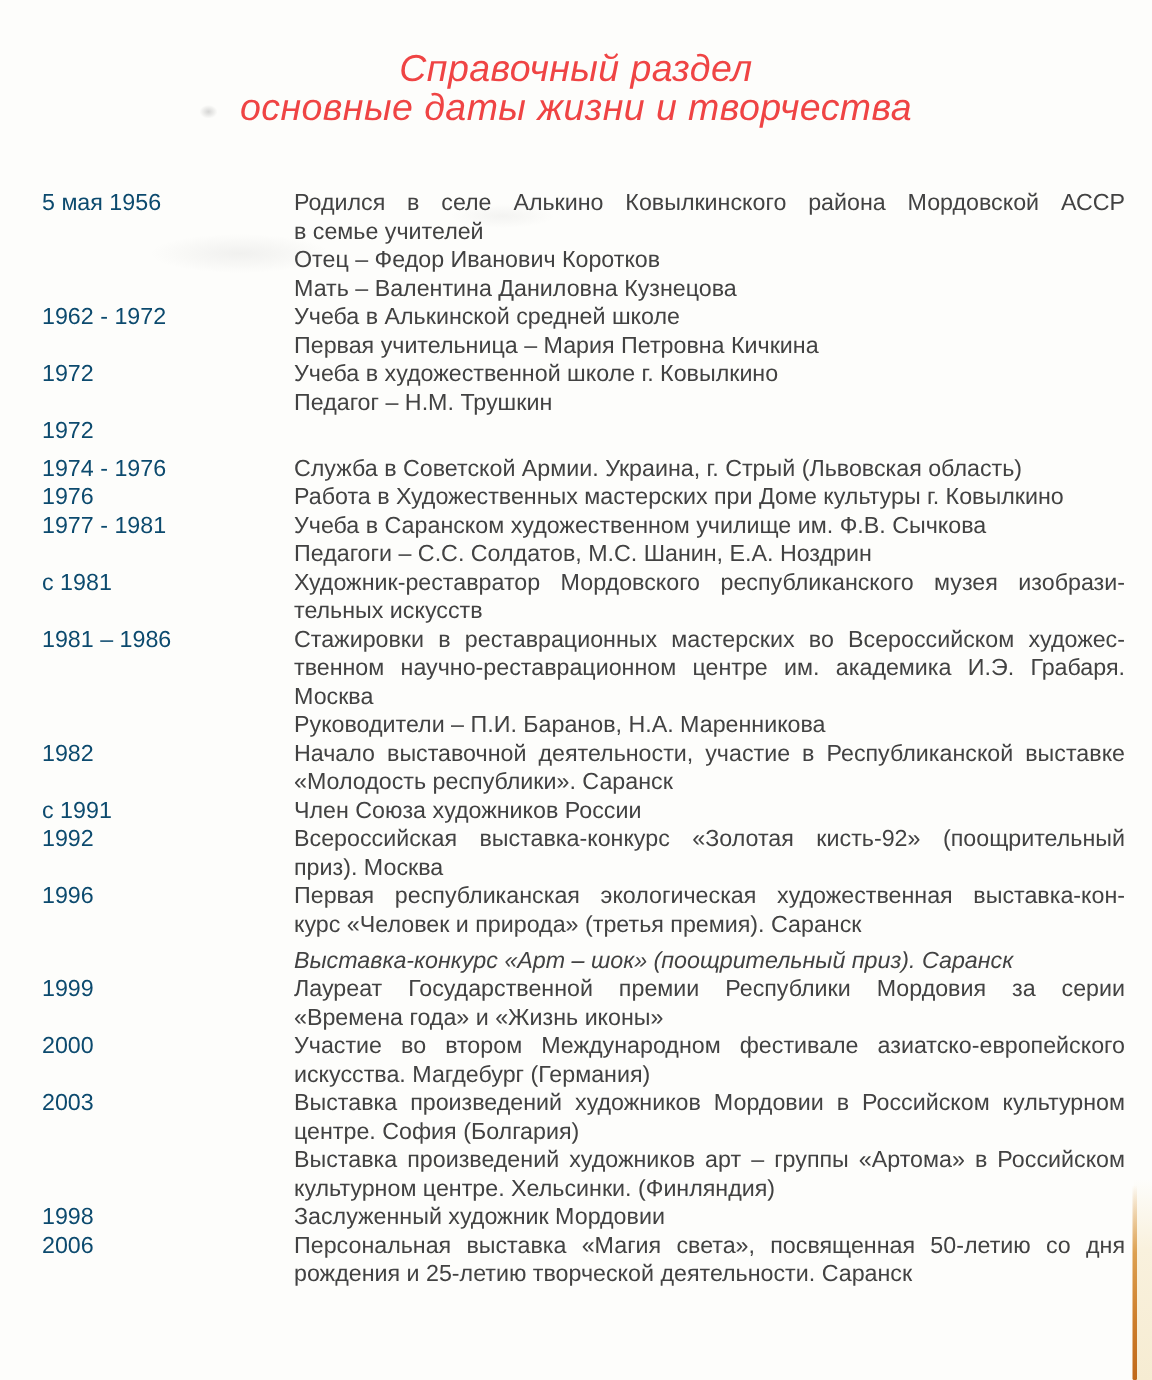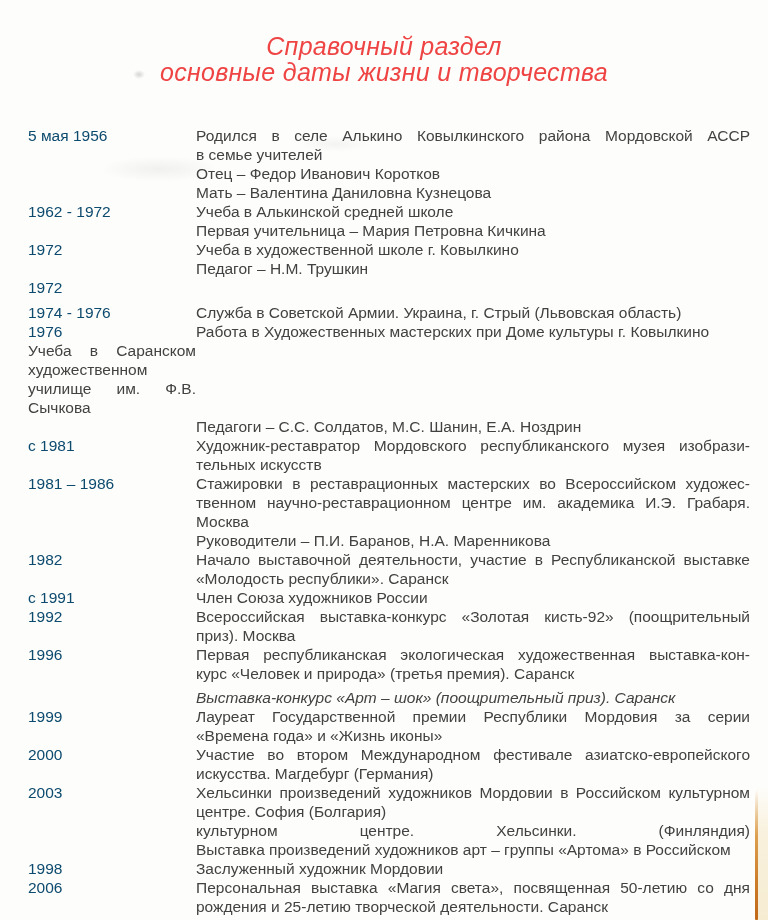--- a/index.html
+++ b/index.html
@@ -132,20 +132,21 @@
           <div class="line">Служба в Советской Армии. Украина, г. Стрый (Львовская область)</div>
         </div>
     </div>
       <div class="entry">
       <div class="entry-date">1976</div>
       <div class="entry-lines">
           <div class="line">Работа в Художественных мастерских при Доме культуры г. Ковылкино</div>
         </div>
     </div>
       <div class="entry">
+      <div class="entry-date">1977 - 1981</div>
       <div class="entry-lines">
           <div class="line">Учеба в Саранском художественном училище им. Ф.В. Сычкова</div>
         </div>
     </div>
       <div class="entry">
       <div class="entry-date"></div>
       <div class="entry-lines">
           <div class="line">Педагоги – С.С. Солдатов, М.С. Шанин, Е.А. Ноздрин</div>
         </div>
     </div>
@@ -213,29 +214,29 @@
       <div class="entry">
       <div class="entry-date">2000</div>
       <div class="entry-lines">
           <div class="line">Участие во втором Международном фестивале азиатско-европейского</div>
           <div class="line">искусства. Магдебург (Германия)</div>
         </div>
     </div>
       <div class="entry">
       <div class="entry-date">2003</div>
       <div class="entry-lines">
-          <div class="line">Хельсинки произведений художников Мордовии в Российском культурном</div>
+          <div class="line">Выставка произведений художников Мордовии в Российском культурном</div>
           <div class="line">центре. София  (Болгария)</div>
         </div>
     </div>
       <div class="entry">
       <div class="entry-date"></div>
       <div class="entry-lines">
+          <div class="line">Выставка произведений художников арт – группы «Артома» в Российском</div>
           <div class="line">культурном центре. Хельсинки. (Финляндия)</div>
-          <div class="line">Выставка произведений художников арт – группы «Артома» в Российском</div>
         </div>
     </div>
       <div class="entry">
       <div class="entry-date">1998</div>
       <div class="entry-lines">
           <div class="line">Заслуженный художник Мордовии</div>
         </div>
     </div>
       <div class="entry">
       <div class="entry-date">2006</div>

